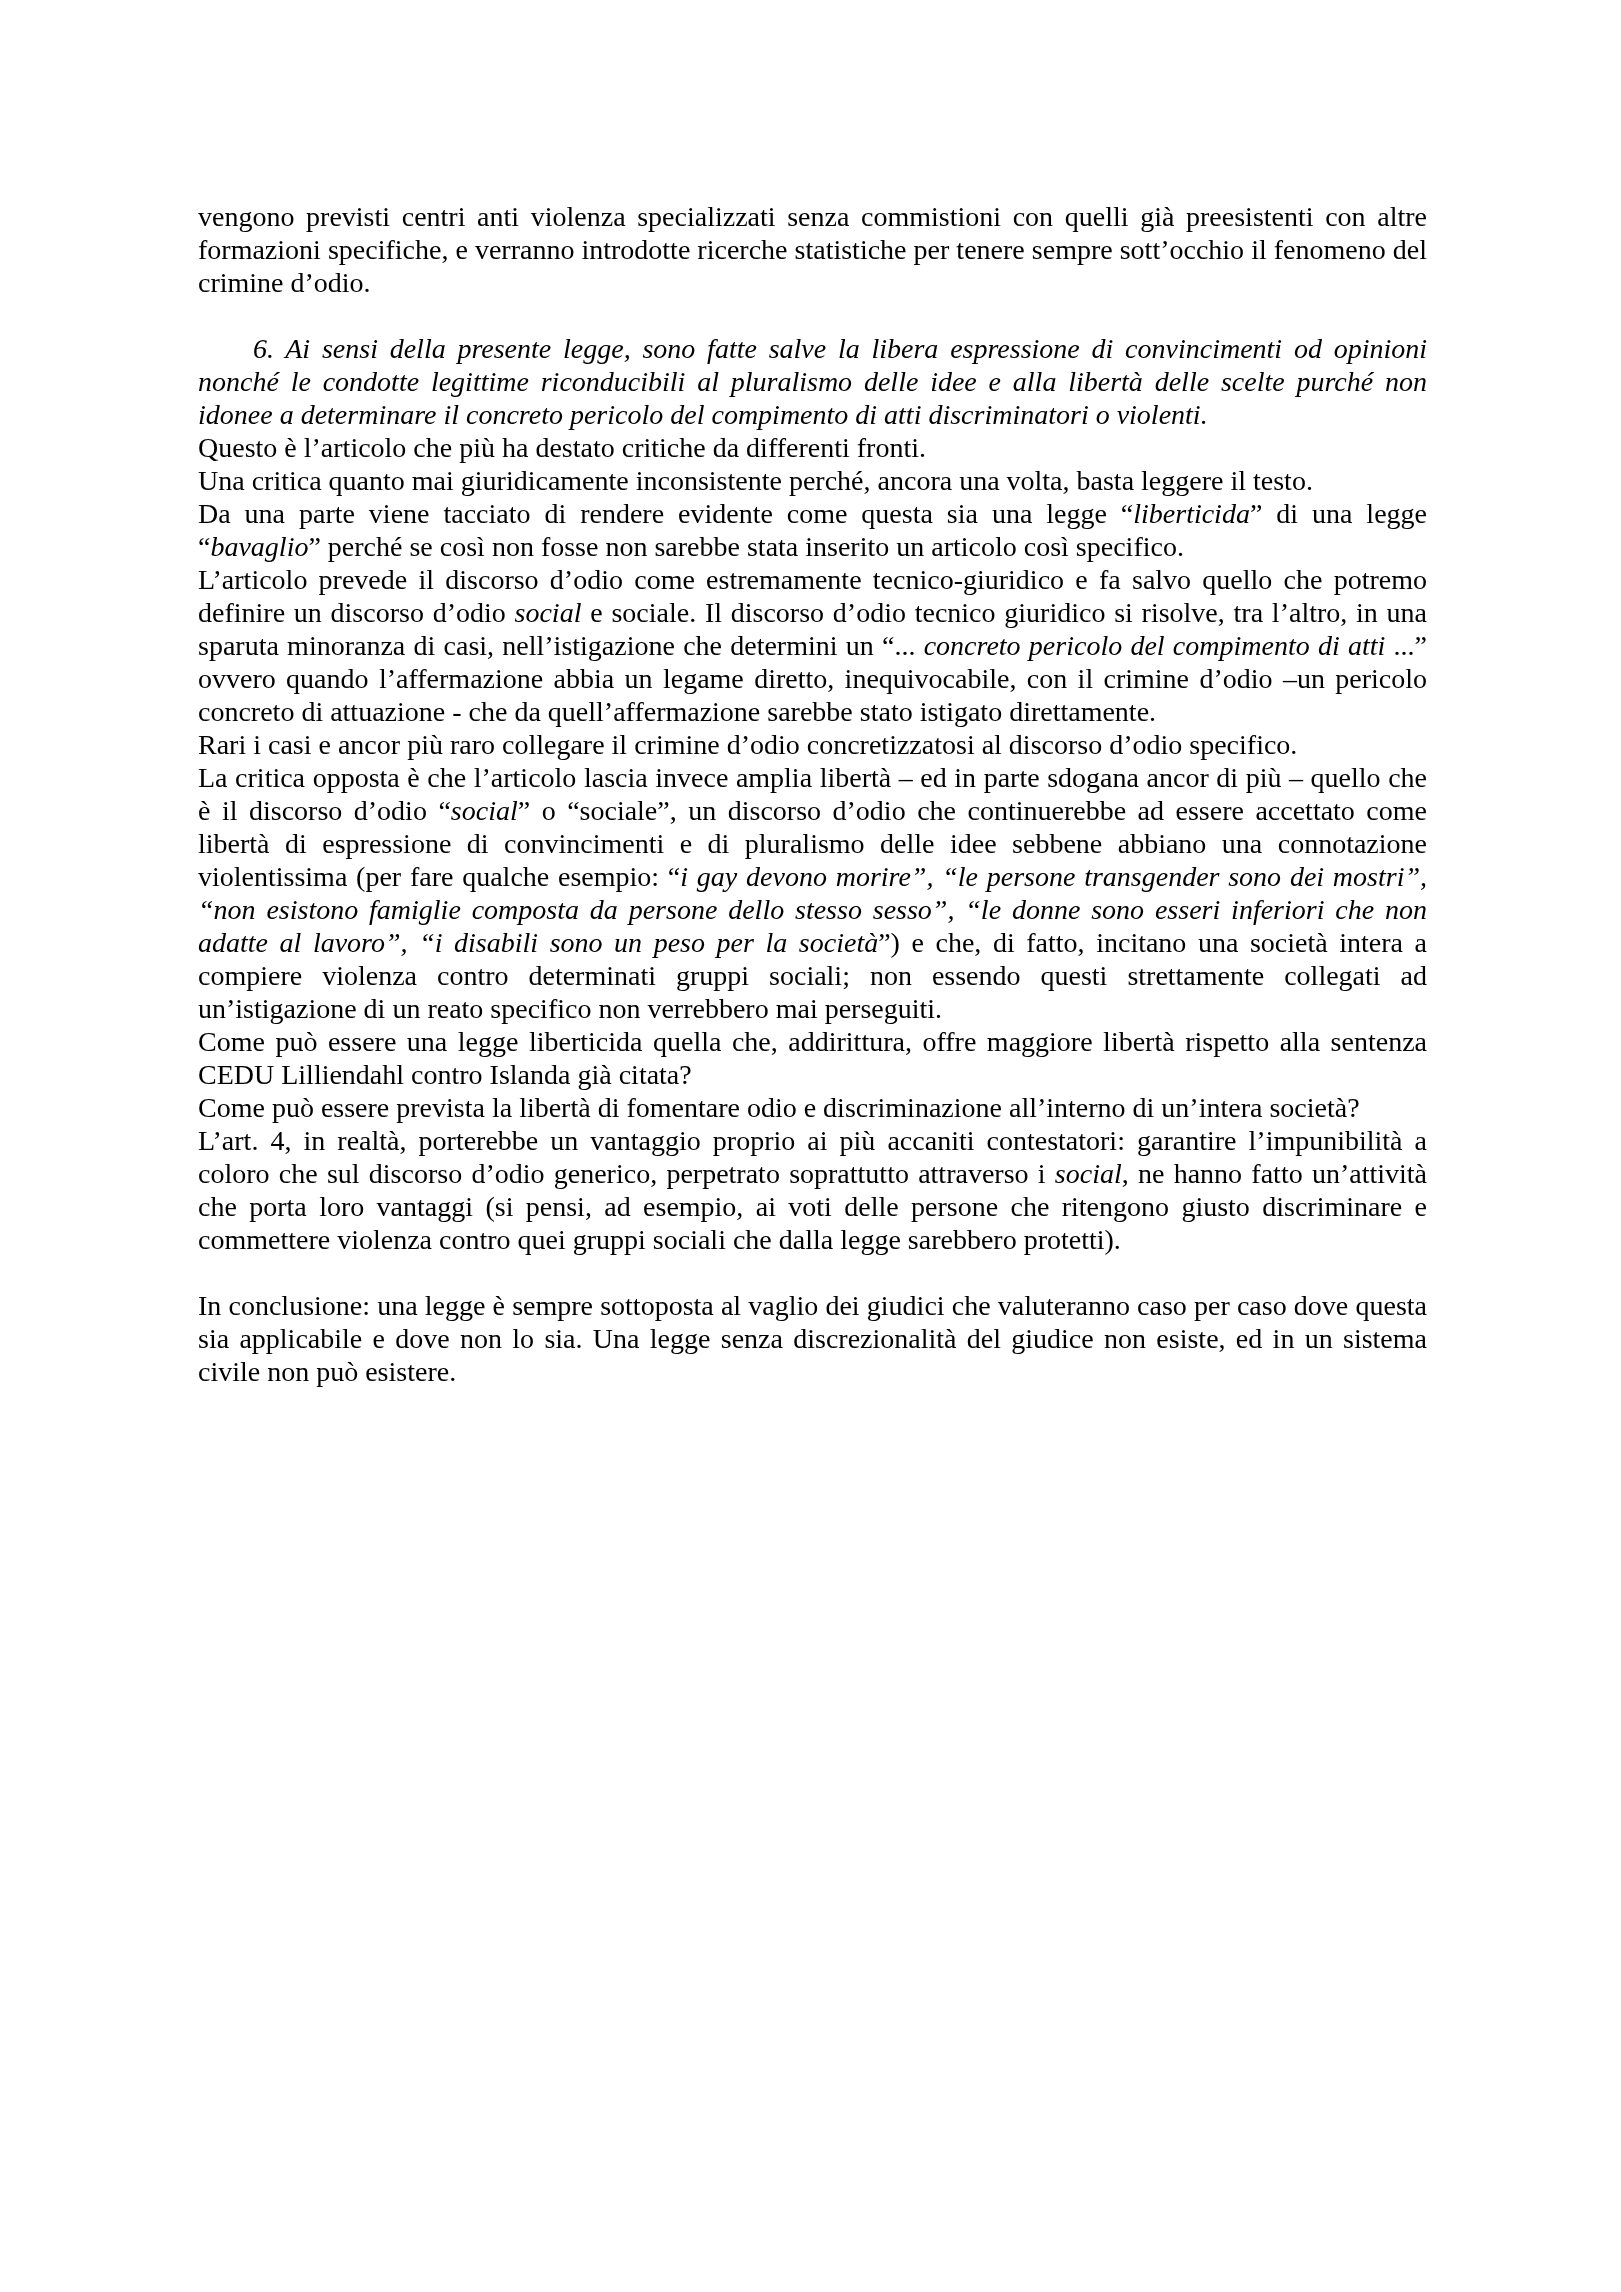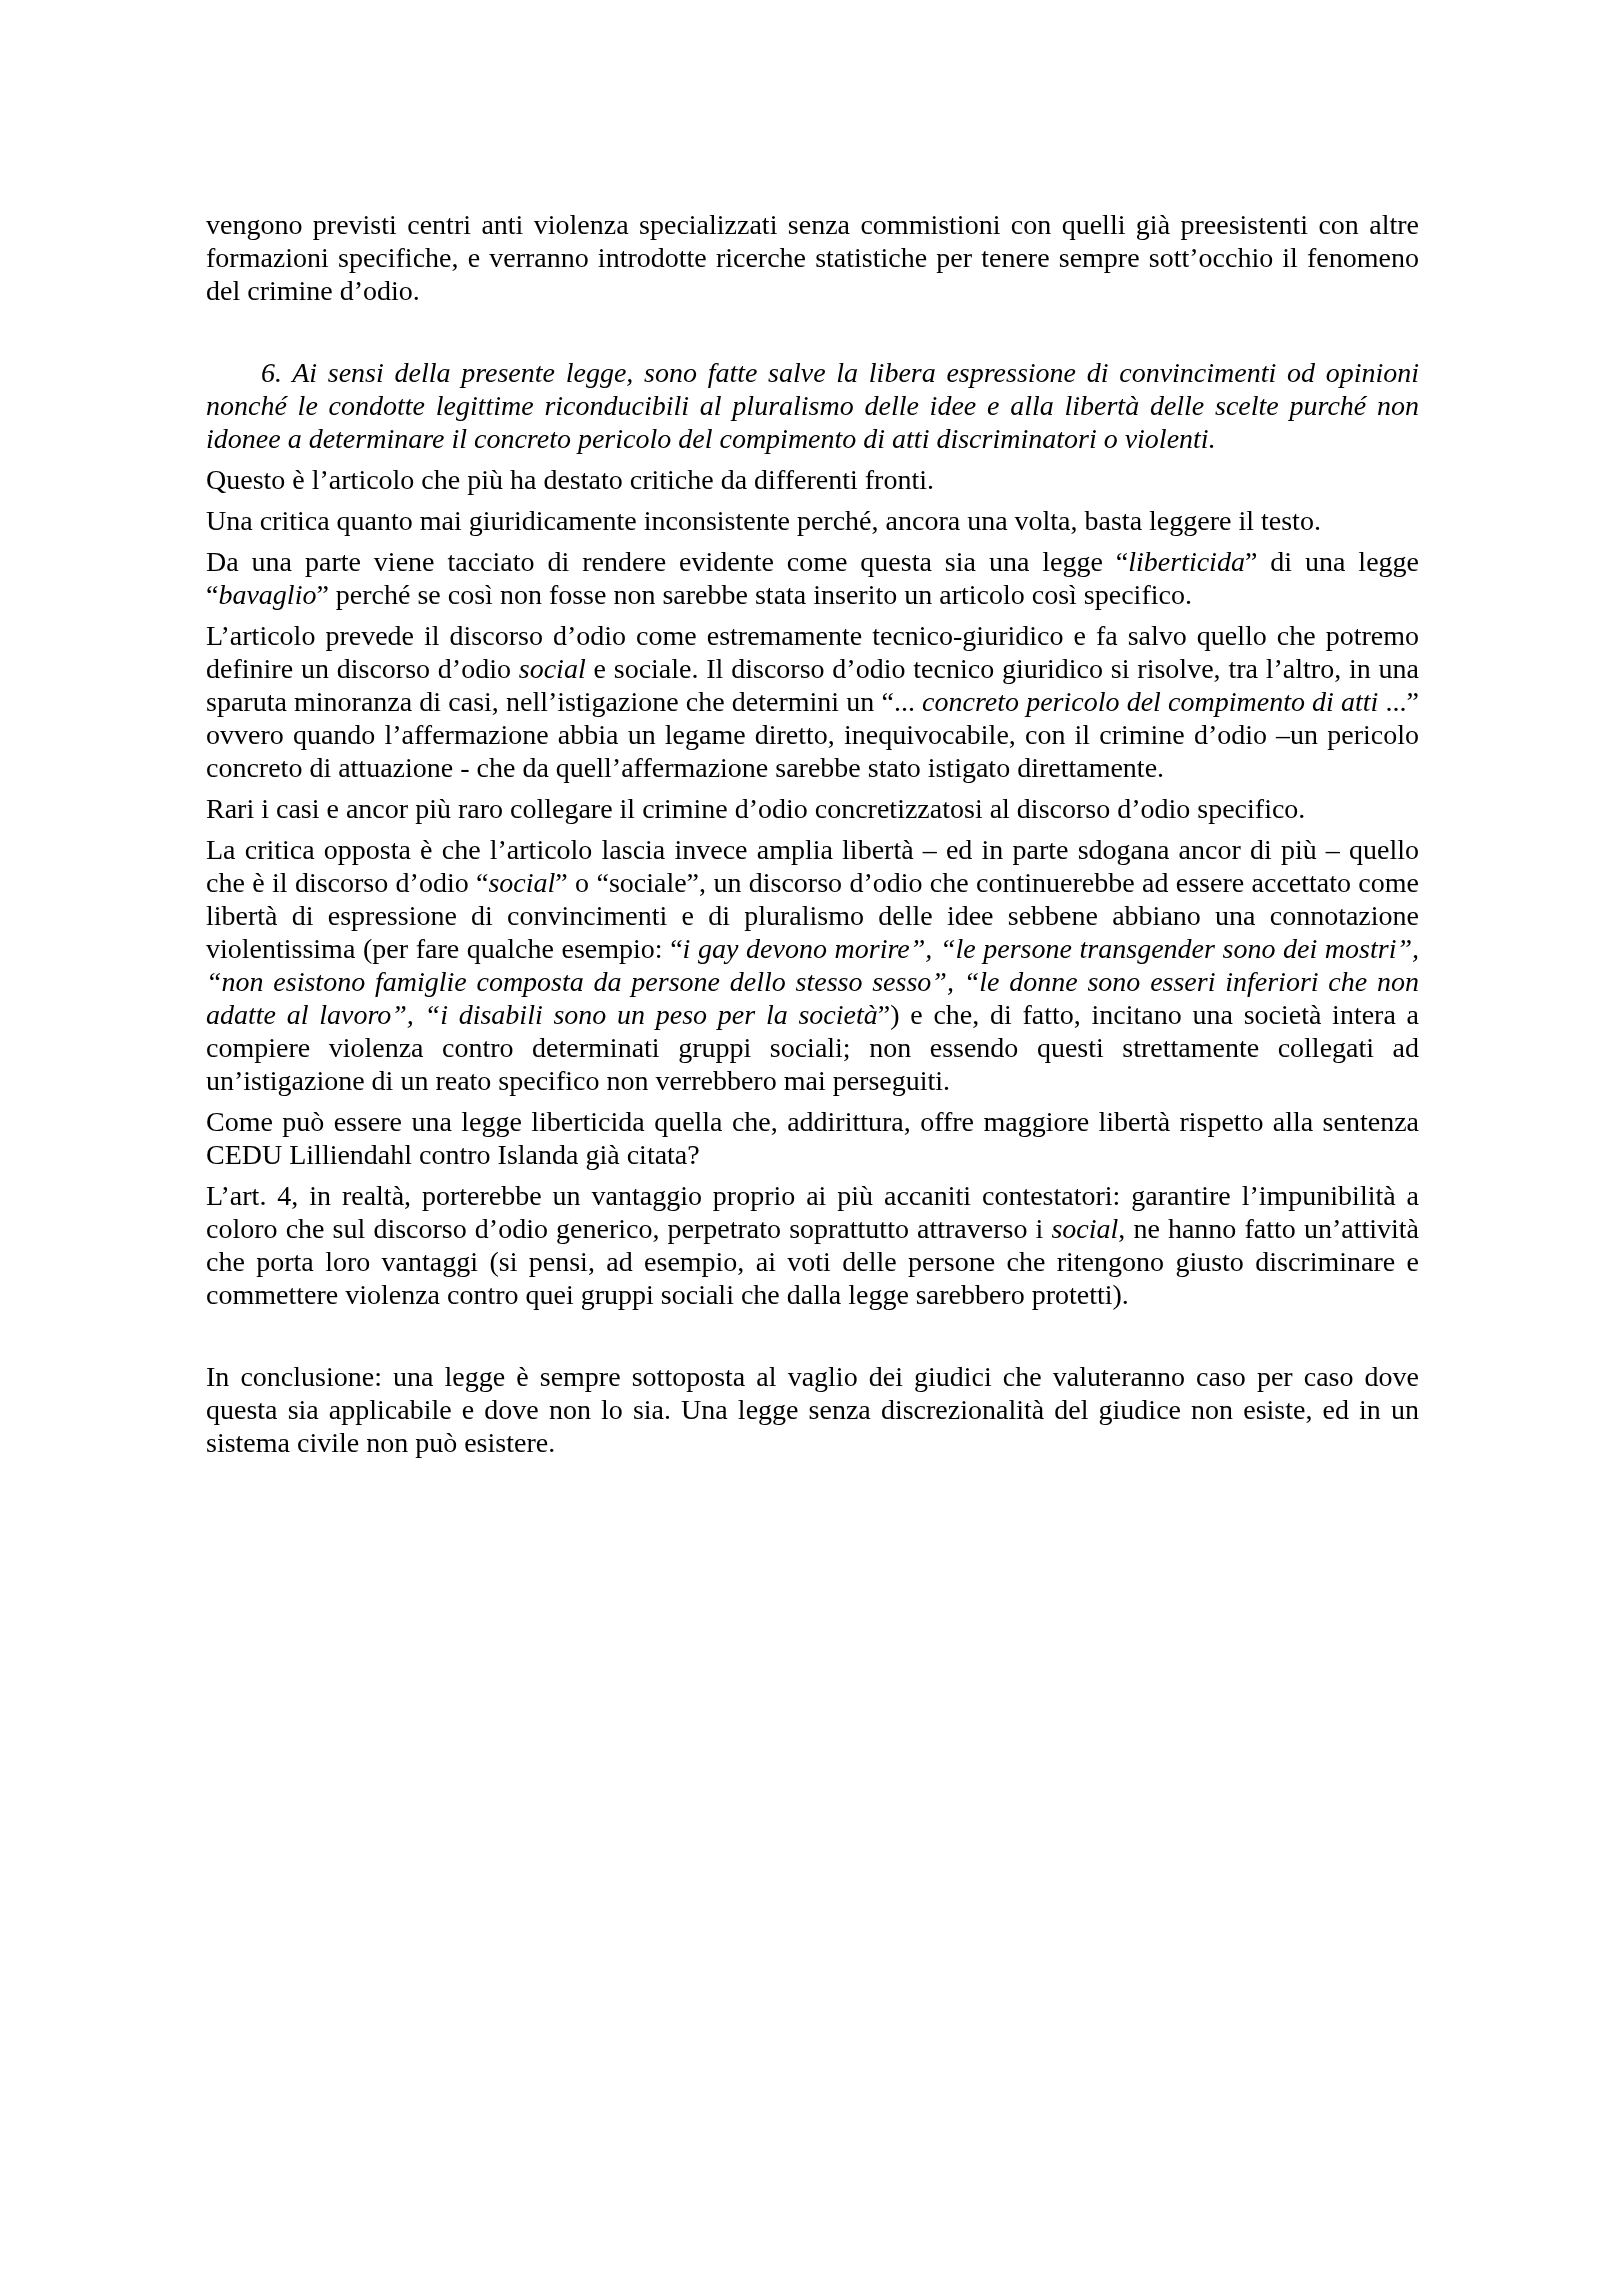--- a/index.html
+++ b/index.html
@@ -7,36 +7,37 @@
     .page {
       position: absolute;
       left: 198px;
       top: 200px;
       width: 1229px;
       font-family: "Liberation Serif", serif;
       font-size: 28px;
       line-height: 33px;
       color: #000000;
     }
-    .p { margin: 8px; text-align: justify; }
+    .p { margin: 0; text-align: justify; }
     .gap { height: 33px; }
     .quote { font-style: italic; text-indent: 55px; }
     em, i { font-style: italic; }
   </style>
 </head>
 <body>
 
 <div class="page">
   <p class="p"><span>vengono previsti centri anti violenza specializzati senza commistioni con quelli già preesistenti con altre formazioni specifiche, e verranno introdotte ricerche statistiche per tenere sempre sott’occhio il fenomeno del crimine d’odio.</span></p>
   <div class="gap"></div>
   <p class="p quote"><i>6. Ai sensi della presente legge, sono fatte salve la libera espressione di convincimenti od opinioni nonché le condotte legittime riconducibili al pluralismo delle idee e alla libertà delle scelte purché non idonee a determinare il concreto pericolo del compimento di atti discriminatori o violenti.</i></p>
   <p class="p"><span>Questo è l’articolo che più ha destato critiche da differenti fronti.</span></p>
   <p class="p"><span>Una critica quanto mai giuridicamente inconsistente perché, ancora una volta, basta leggere il testo.</span></p>
   <p class="p"><span>Da una parte viene tacciato di rendere evidente come questa sia una legge “</span><i>liberticida</i><span>” di una legge “</span><i>bavaglio</i><span>” perché se così non fosse non sarebbe stata inserito un articolo così specifico.</span></p>
   <p class="p"><span>L’articolo prevede il discorso d’odio come estremamente tecnico-giuridico e fa salvo quello che potremo definire un discorso d’odio </span><i>social</i><span> e sociale. Il discorso d’odio tecnico giuridico si risolve, tra l’altro, in una sparuta minoranza di casi, nell’istigazione che determini un “... </span><i>concreto pericolo del compimento di atti</i><span> ...” ovvero quando l’affermazione abbia un legame diretto, inequivocabile, con il crimine d’odio –un pericolo concreto di attuazione - che da quell’affermazione sarebbe stato istigato direttamente.</span></p>
   <p class="p"><span>Rari i casi e ancor più raro collegare il crimine d’odio concretizzatosi al discorso d’odio specifico.</span></p>
   <p class="p"><span>La critica opposta è che l’articolo lascia invece amplia libertà – ed in parte sdogana ancor di più – quello che è il discorso d’odio “</span><i>social</i><span>” o “sociale”, un discorso d’odio che continuerebbe ad essere accettato come libertà di espressione di convincimenti e di pluralismo delle idee sebbene abbiano una connotazione violentissima (per fare qualche esempio: “</span><i>i gay devono morire”, “le persone transgender sono dei mostri”, “non esistono famiglie composta da persone dello stesso sesso”, “le donne sono esseri inferiori che non adatte al lavoro”, “i disabili sono un peso per la società</i><span>”) e che, di fatto, incitano una società intera a compiere violenza contro determinati gruppi sociali; non essendo questi strettamente collegati ad un’istigazione di un reato specifico non verrebbero mai perseguiti.</span></p>
   <p class="p"><span>Come può essere una legge liberticida quella che, addirittura, offre maggiore libertà rispetto alla sentenza CEDU Lilliendahl contro Islanda già citata?</span></p>
+  <p class="p"><span>Come può essere prevista la libertà di fomentare odio e discriminazione all’interno di un’intera società?</span></p>
   <p class="p"><span>L’art. 4, in realtà, porterebbe un vantaggio proprio ai più accaniti contestatori: garantire l’impunibilità a coloro che sul discorso d’odio generico, perpetrato soprattutto attraverso i </span><i>social</i><span>, ne hanno fatto un’attività che porta loro vantaggi (si pensi, ad esempio, ai voti delle persone che ritengono giusto discriminare e commettere violenza contro quei gruppi sociali che dalla legge sarebbero protetti).</span></p>
   <div class="gap"></div>
   <p class="p"><span>In conclusione: una legge è sempre sottoposta al vaglio dei giudici che valuteranno caso per caso dove questa sia applicabile e dove non lo sia. Una legge senza discrezionalità del giudice non esiste, ed in un sistema civile non può esistere.</span></p>
 </div>
 
 
 </body></html>

